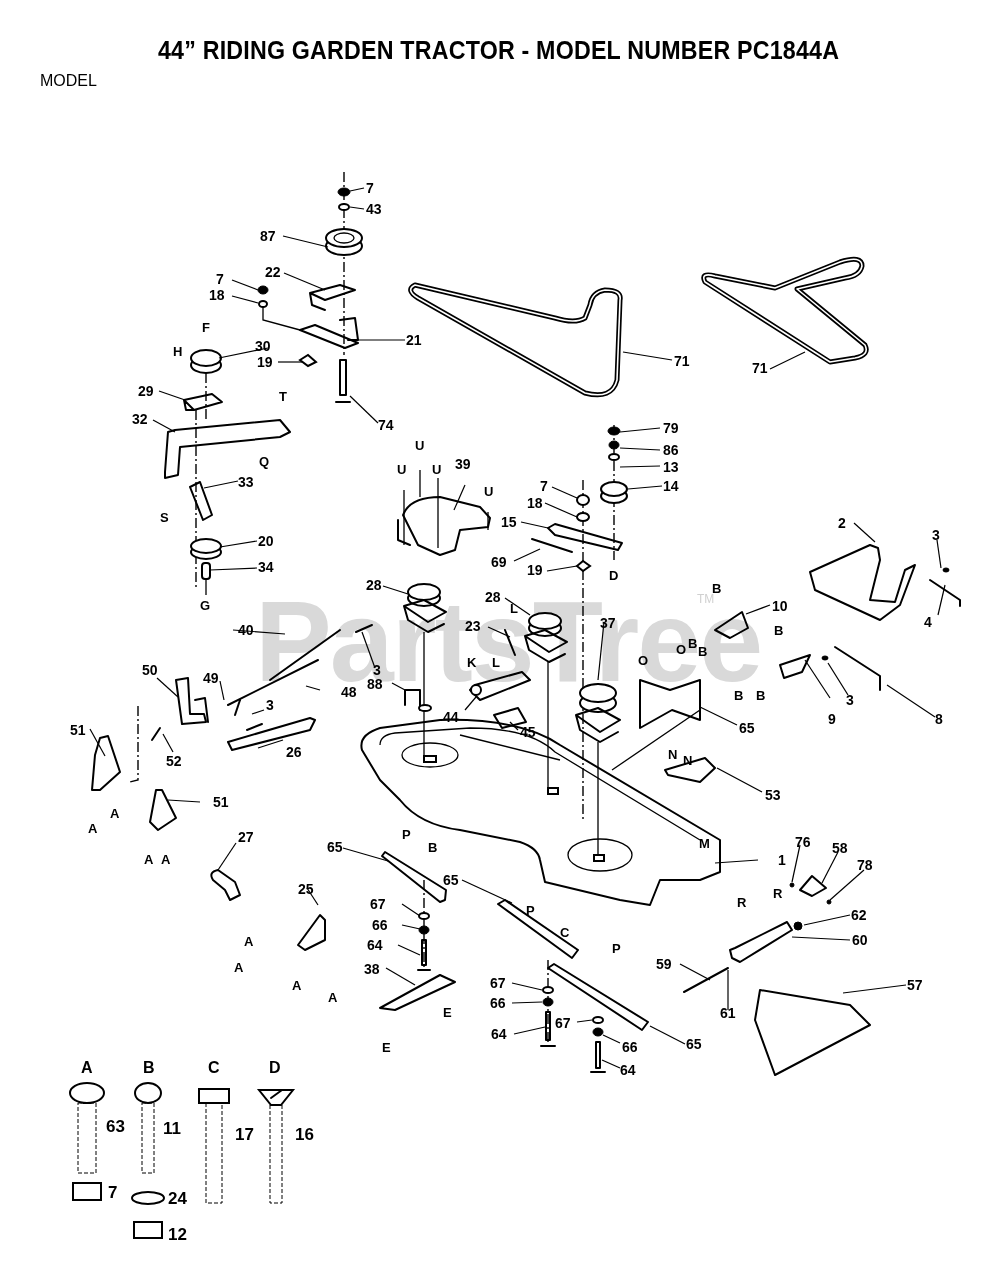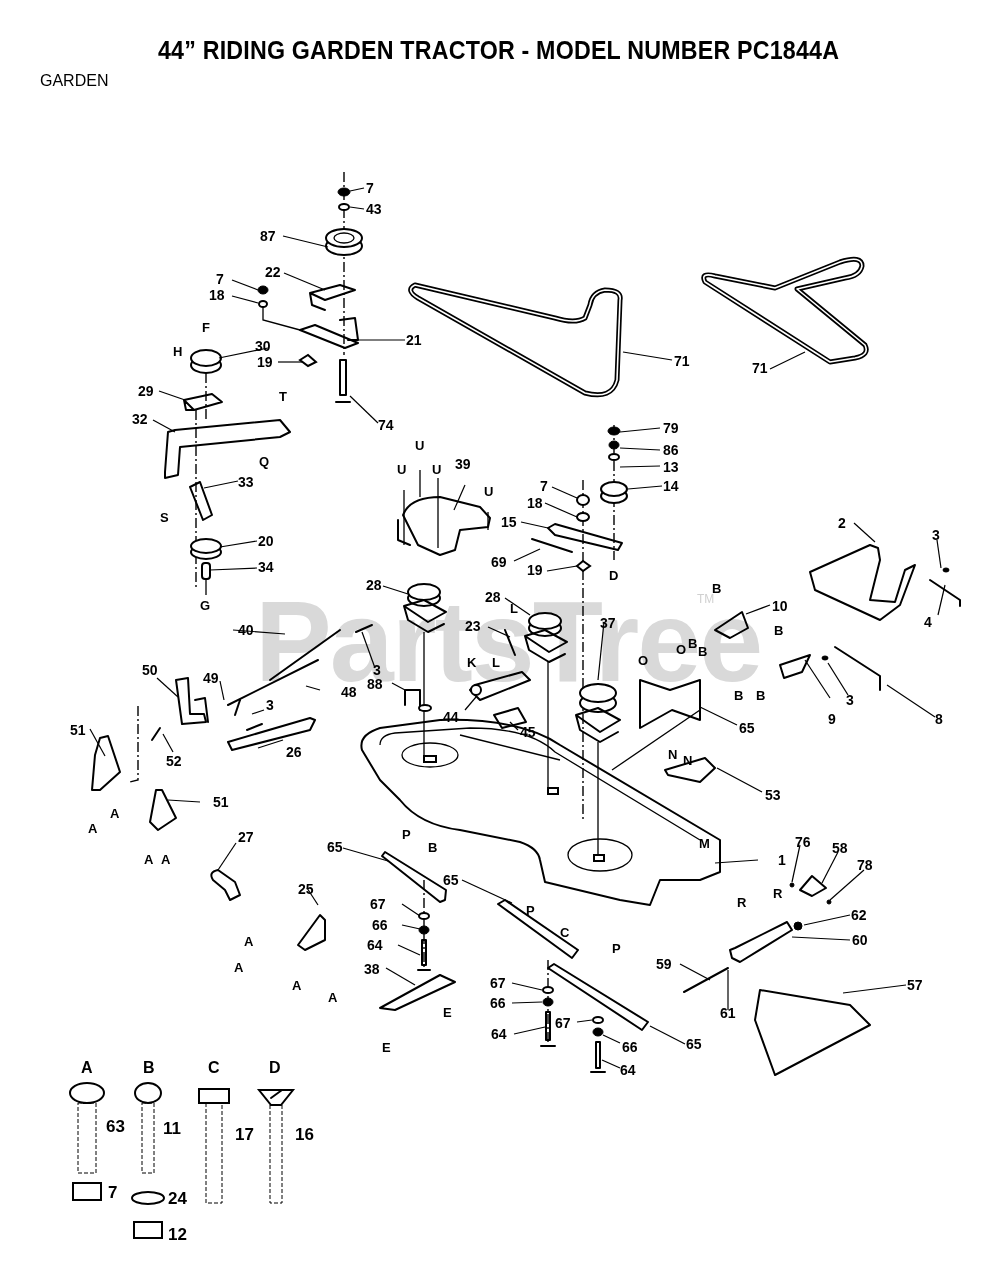--- a/index.html
+++ b/index.html
@@ -23,21 +23,21 @@
   .belt { fill:none; stroke:#000; stroke-width:5; stroke-linejoin:round; }
   .beltin { fill:none; stroke:#fff; stroke-width:1.6; stroke-linejoin:round; }
   .solid { fill:#000; stroke:#000; stroke-width:1; }
   .white { fill:#fff; stroke:#000; stroke-width:2; }
   .thread { fill:none; stroke:#000; stroke-width:1; stroke-dasharray:4 2; }
 </style>
 </head>
 <body>
 
 <div class="title">44” RIDING GARDEN TRACTOR - MODEL NUMBER PC1844A</div>
-<div class="section">GARDEN</div>
+<div class="section">MODEL</div>
 <div class="watermark">PartsTree</div>
 <div class="tm">TM</div>
 
 <svg class="diagram" width="1004" height="1280" viewBox="0 0 1004 1280">
 
   <g>
     <line class="dash" x1="344" y1="172" x2="344" y2="355"></line>
     <ellipse class="solid" cx="344" cy="192" rx="6" ry="4"></ellipse>
     <ellipse class="white" cx="344" cy="207" rx="5" ry="3"></ellipse>
     <g>

